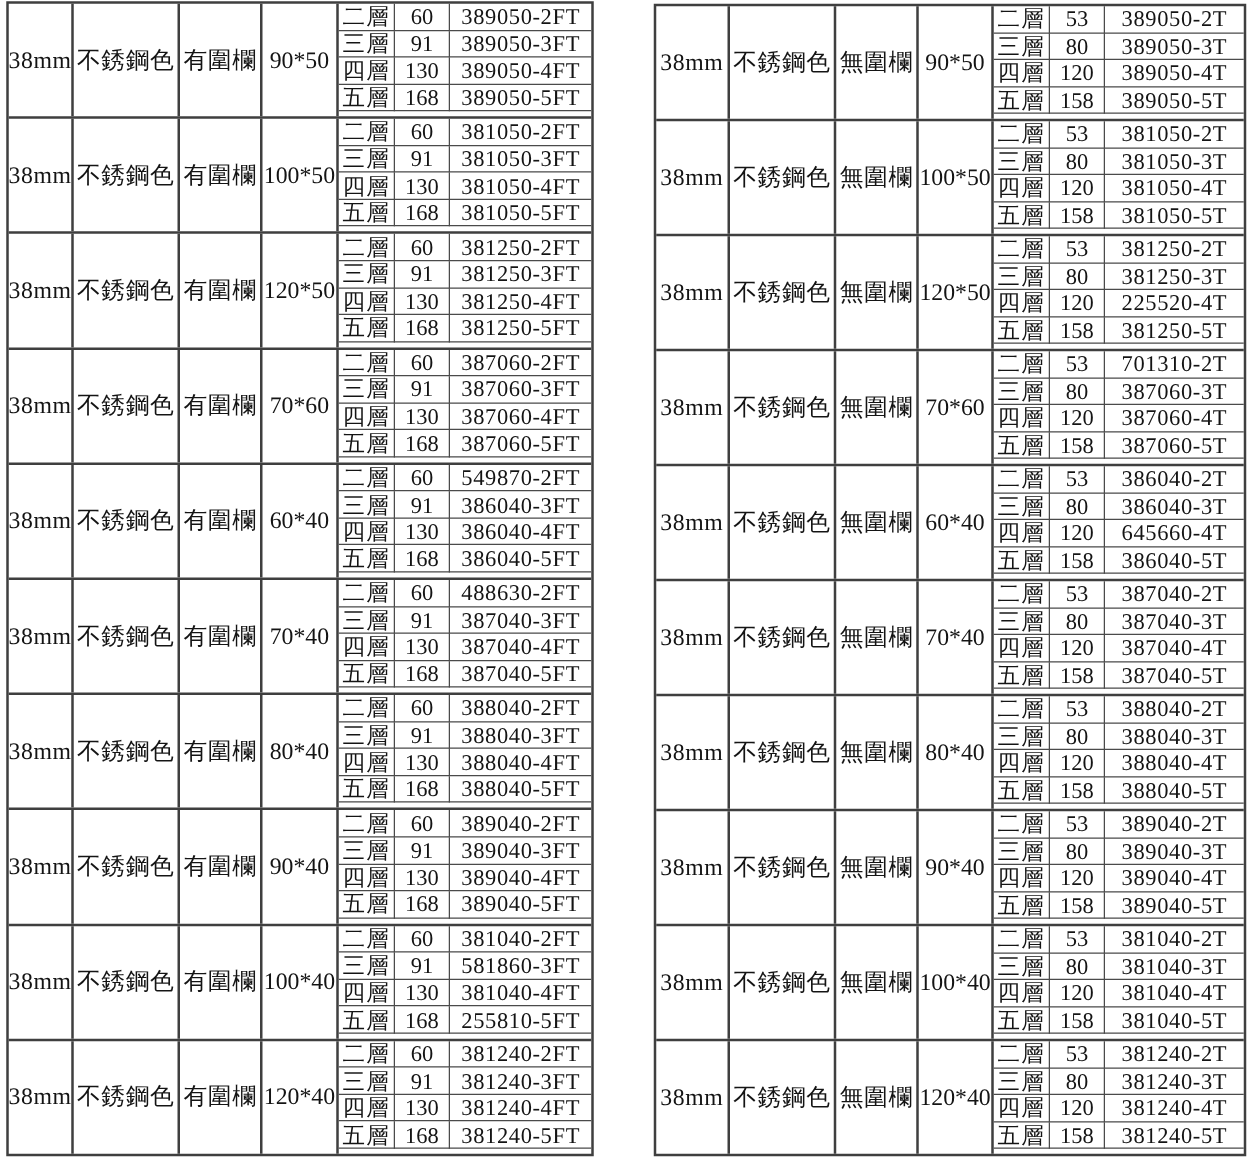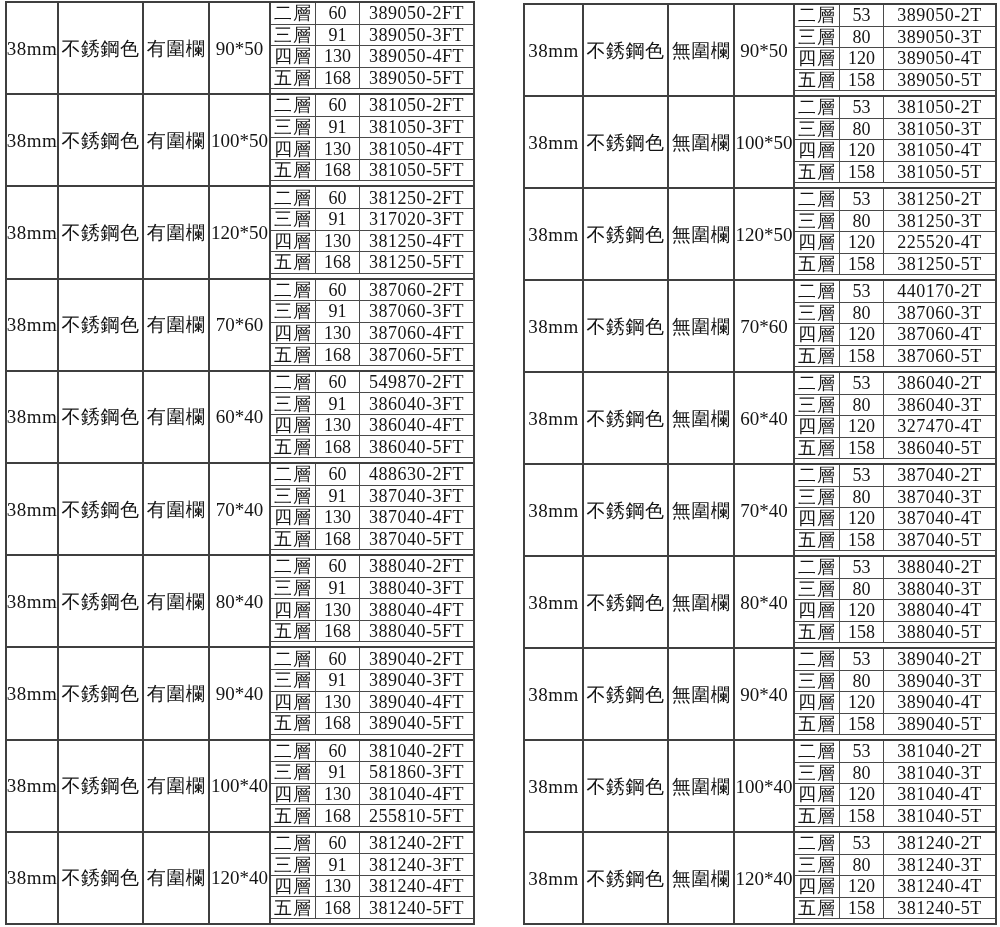--- a/index.html
+++ b/index.html
@@ -97,21 +97,21 @@
       <div class="cell color">不銹鋼色</div>
       <div class="cell fence">有圍欄</div>
       <div class="cell size">120*50</div>
       <div class="mini-wrap">
         <div class="mini">
           <div class="mcell label">二層</div>
           <div class="mcell capacity">60</div>
           <div class="mcell code">381250-2FT</div>
           <div class="mcell label">三層</div>
           <div class="mcell capacity">91</div>
-          <div class="mcell code">317020-3FT</div>
+          <div class="mcell code">381250-3FT</div>
           <div class="mcell label">四層</div>
           <div class="mcell capacity">130</div>
           <div class="mcell code">381250-4FT</div>
           <div class="mcell label">五層</div>
           <div class="mcell capacity">168</div>
           <div class="mcell code">381250-5FT</div>
         </div>
       </div>
     </div>
     <div class="group">
@@ -338,21 +338,21 @@
     </div>
     <div class="group">
       <div class="cell thickness">38mm</div>
       <div class="cell color">不銹鋼色</div>
       <div class="cell fence">無圍欄</div>
       <div class="cell size">70*60</div>
       <div class="mini-wrap">
         <div class="mini">
           <div class="mcell label">二層</div>
           <div class="mcell capacity">53</div>
-          <div class="mcell code">440170-2T</div>
+          <div class="mcell code">701310-2T</div>
           <div class="mcell label">三層</div>
           <div class="mcell capacity">80</div>
           <div class="mcell code">387060-3T</div>
           <div class="mcell label">四層</div>
           <div class="mcell capacity">120</div>
           <div class="mcell code">387060-4T</div>
           <div class="mcell label">五層</div>
           <div class="mcell capacity">158</div>
           <div class="mcell code">387060-5T</div>
         </div>
@@ -366,21 +366,21 @@
       <div class="mini-wrap">
         <div class="mini">
           <div class="mcell label">二層</div>
           <div class="mcell capacity">53</div>
           <div class="mcell code">386040-2T</div>
           <div class="mcell label">三層</div>
           <div class="mcell capacity">80</div>
           <div class="mcell code">386040-3T</div>
           <div class="mcell label">四層</div>
           <div class="mcell capacity">120</div>
-          <div class="mcell code">327470-4T</div>
+          <div class="mcell code">645660-4T</div>
           <div class="mcell label">五層</div>
           <div class="mcell capacity">158</div>
           <div class="mcell code">386040-5T</div>
         </div>
       </div>
     </div>
     <div class="group">
       <div class="cell thickness">38mm</div>
       <div class="cell color">不銹鋼色</div>
       <div class="cell fence">無圍欄</div>

